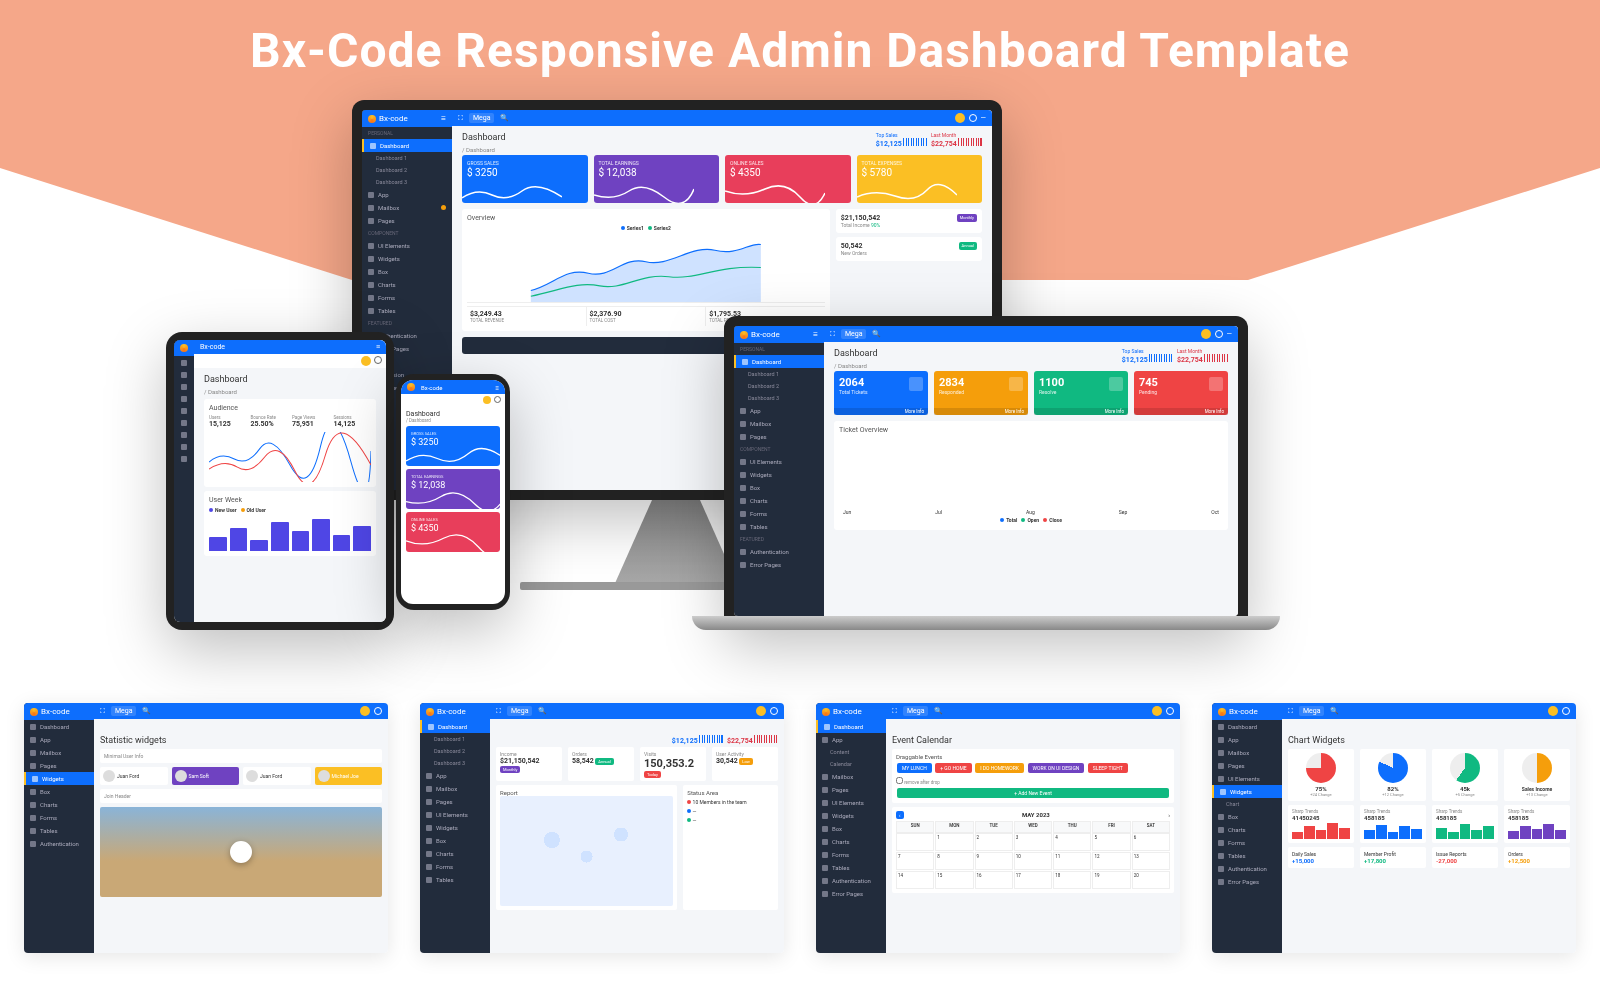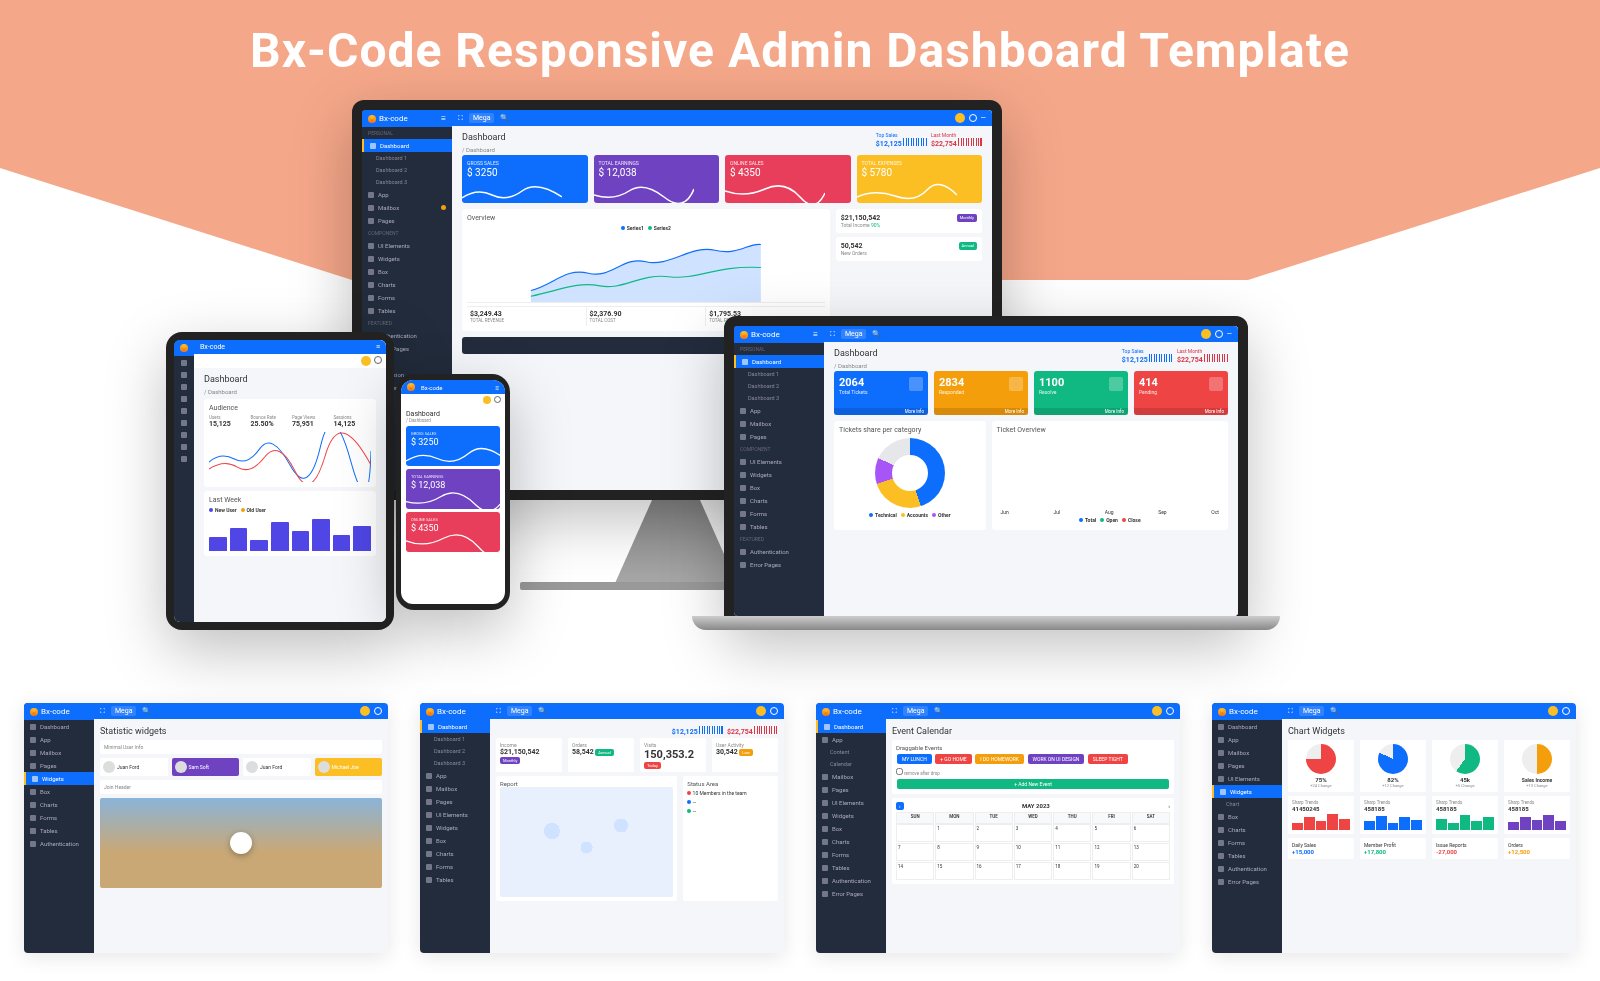--- a/index.html
+++ b/index.html
@@ -93,21 +93,21 @@
 .tab-stats>div{flex:1}
 .tab-stats .l{font-size:4.5px;color:#888}
 .tab-stats .v{font-size:7px;font-weight:700}
 .linechart{height:50px;position:relative}
 .mini-bars{display:flex;align-items:flex-end;gap:3px;height:36px}
 .mini-bars span{flex:1;background:#4f46e5;border-radius:1px 1px 0 0}
 
 
 .thumb .ui{font-size:6px}
 .thumb .side{width:70px}
-.thumb .content{padding:7px 6px}
+.thumb .content{padding:16px 6px}
 .tcard{background:#fff;border-radius:2px;padding:4px;margin-bottom:4px}
 .tag{display:inline-block;padding:2px 5px;border-radius:2px;color:#fff;font-size:5px;margin:1px}
 .worldmap{height:110px;background:radial-gradient(circle at 30% 40%,#cfe2ff 0 8px,transparent 8px),radial-gradient(circle at 50% 55%,#cfe2ff 0 6px,transparent 6px),radial-gradient(circle at 70% 35%,#cfe2ff 0 7px,transparent 7px),#e8f0fe;border-radius:2px;position:relative}
 .cal{display:grid;grid-template-columns:repeat(7,1fr);gap:1px;font-size:4.5px}
 .cal>div{background:#fff;border:1px solid #eee;height:18px;padding:1px}
 .cal-head>div{background:#f8f9fa;height:12px;text-align:center;font-weight:600}
 .radial{width:30px;height:30px;border-radius:50%;margin:0 auto 2px}
 .sparkline{height:18px;display:flex;align-items:flex-end;gap:1px}
 .sparkline span{flex:1}
 .people{display:flex;gap:4px}
@@ -431,45 +431,27 @@
                 <div class="tix-ico"></div>
                 <div class="tix-more">More Info</div>
               </div>
         <div class="tix-card" style="background:#10b981">
                 <div class="tix-n">1100</div>
                 <div class="tix-l">Resolve</div>
                 <div class="tix-ico"></div>
                 <div class="tix-more">More Info</div>
               </div>
         <div class="tix-card" style="background:#ef4444">
-                <div class="tix-n">414</div>
+                <div class="tix-n">745</div>
                 <div class="tix-l">Pending</div>
                 <div class="tix-ico"></div>
                 <div class="tix-more">More Info</div>
               </div>
       </div>
       <div class="flex">
-        <div class="panel" style="flex:1">
-          <div class="panel-title">Tickets share per category</div>
-          <div class="donut"></div>
-          <div class="legend">
-                  <span>
-                    <i class="dot" style="background:#0d6efd"></i>
-                    <b>Technical</b>
-                  </span>
-                  <span>
-                    <i class="dot" style="background:#fbbf24"></i>
-                    <b>Accounts</b>
-                  </span>
-                  <span>
-                    <i class="dot" style="background:#a855f7"></i>
-                    <b>Other</b>
-                  </span>
-                </div>
-        </div>
         <div class="panel" style="flex:1.6">
           <div class="panel-title">Ticket Overview</div>
           <div class="bars">
             <div>
                     <span style="height:68%;background:#0d6efd"></span>
                     <span style="height:48%;background:#10b981"></span>
                     <span style="height:30%;background:#ef4444"></span>
                   </div>
             <div>
                     <span style="height:60%;background:#0d6efd"></span>
@@ -587,21 +569,21 @@
                   <div class="l">Sessions</div>
                   <div class="v">14,125</div>
                 </div>
         </div>
         <div class="linechart"><svg viewBox="0 0 160 40" width="100%" height="100%">
                   <path d="M0 25 Q12 15 25 22 T50 12 T80 28 T110 10 T140 24 T160 14" stroke="#0d6efd" fill="none" stroke-width="1"></path>
                   <path d="M0 32 Q15 22 28 30 T55 20 T85 34 T115 18 T160 28" stroke="#ef4444" fill="none" stroke-width="1"></path>
                 </svg></div>
       </div>
       <div class="panel" style="margin-top:4px">
-        <div class="panel-title">Last Week</div>
+        <div class="panel-title">User Week</div>
         <div class="legend" style="justify-content:flex-start">
                 <span>
                   <i class="dot" style="background:#4f46e5"></i>
                   <b>New User</b>
                 </span>
                 <span>
                   <i class="dot" style="background:#f59e0b"></i>
                   <b>Old User</b>
                 </span>
               </div>

